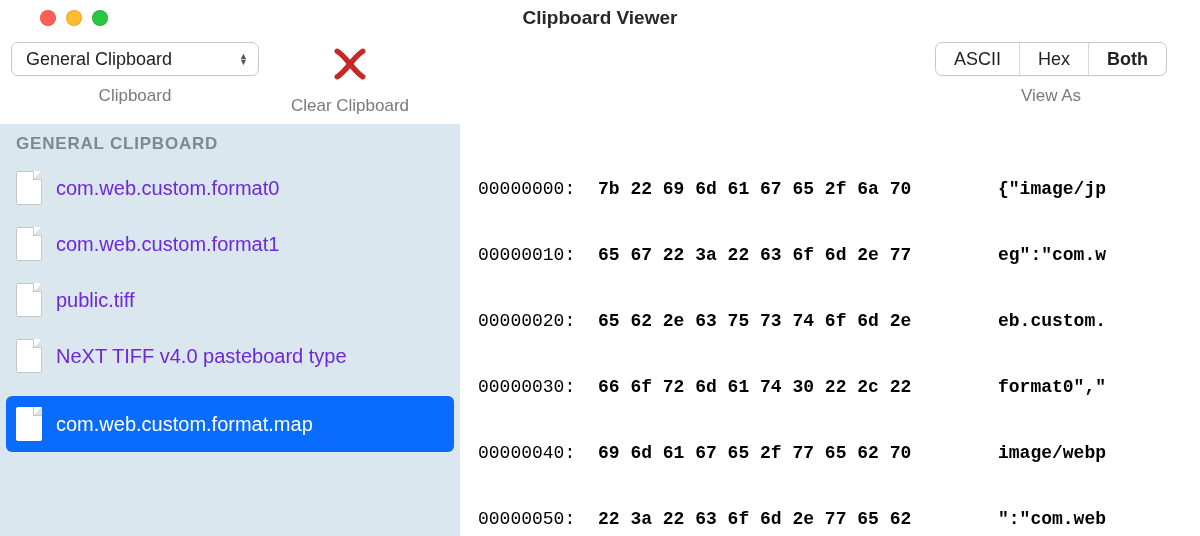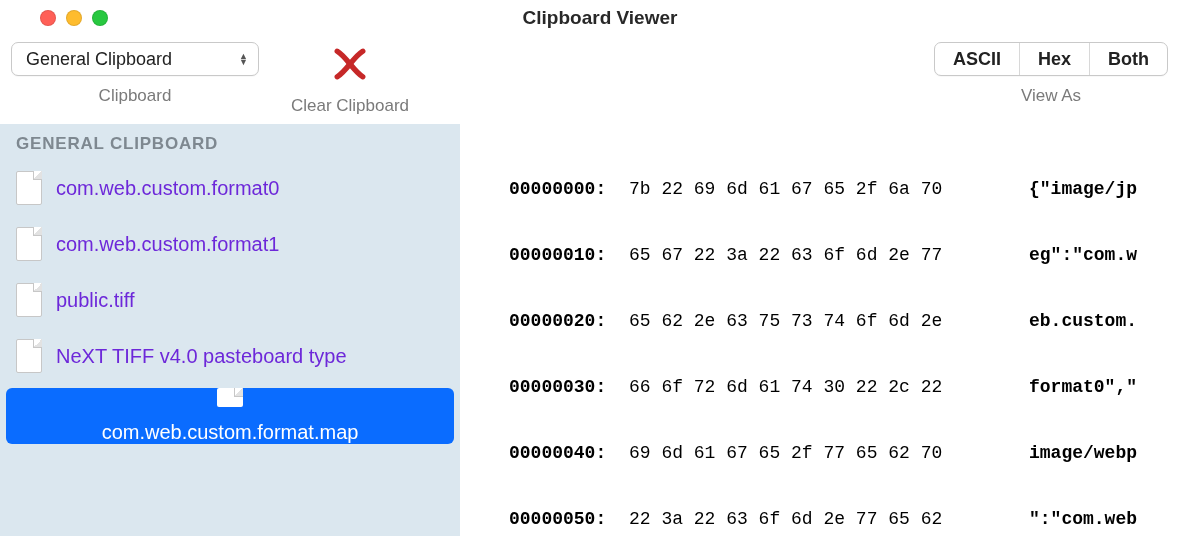--- a/index.html
+++ b/index.html
@@ -98,21 +98,20 @@
     box-shadow: 0 1px 1px rgba(0,0,0,0.03);
   }
   .seg button {
     border: none;
     background: transparent;
     padding: 0 18px;
     font-size: 18px;
     color: #222;
     font-family: inherit;
     cursor: pointer;
-    font-weight: bold;
   }
   .seg button + button { border-left: 1px solid #d8d8d8; }
   .seg button.active { font-weight: 600; }
   .content {
     display: flex;
     height: calc(536px - 36px - 88px);
   }
   .sidebar {
     width: 460px;
     background: #dbe7ef;
@@ -132,23 +131,22 @@
     height: 56px;
     padding: 0 16px;
     font-size: 20px;
     color: #6d28d9;
     cursor: pointer;
   }
   .item.selected {
     background: #0a6cff;
     color: #fff;
     border-radius: 6px;
-    margin: 4px 6px;
+    margin: 12px 6px;
     padding: 0 10px;
-    flex-direction: column;
   }
   .item .file-icon {
     width: 26px;
     height: 34px;
     background: #fff;
     border: 1px solid #c7c7c7;
     border-radius: 2px;
     position: relative;
   }
   .item .file-icon::after {
@@ -167,22 +165,22 @@
     flex: 1;
     padding: 10px 18px;
     font-family: "Menlo","Consolas","Courier New",monospace;
     font-size: 18px;
     line-height: 22px;
     color: #000;
     white-space: pre;
     overflow: auto;
   }
   .hex-row { display: flex; }
-  .hex-offset { width: 120px; font-weight: 700; margin-left: 31px; }
-  .hex-bytes { width: 400px; font-weight: 400; }
+  .hex-offset { width: 120px; font-weight: 400; }
+  .hex-bytes { width: 400px; font-weight: 700; }
   .hex-ascii { font-weight: 700; }
 </style>
 </head>
 <body>
 
 <div class="titlebar">
   <div class="traffic-lights">
     <div class="dot dot-red"></div>
     <div class="dot dot-yellow"></div>
     <div class="dot dot-green"></div>

